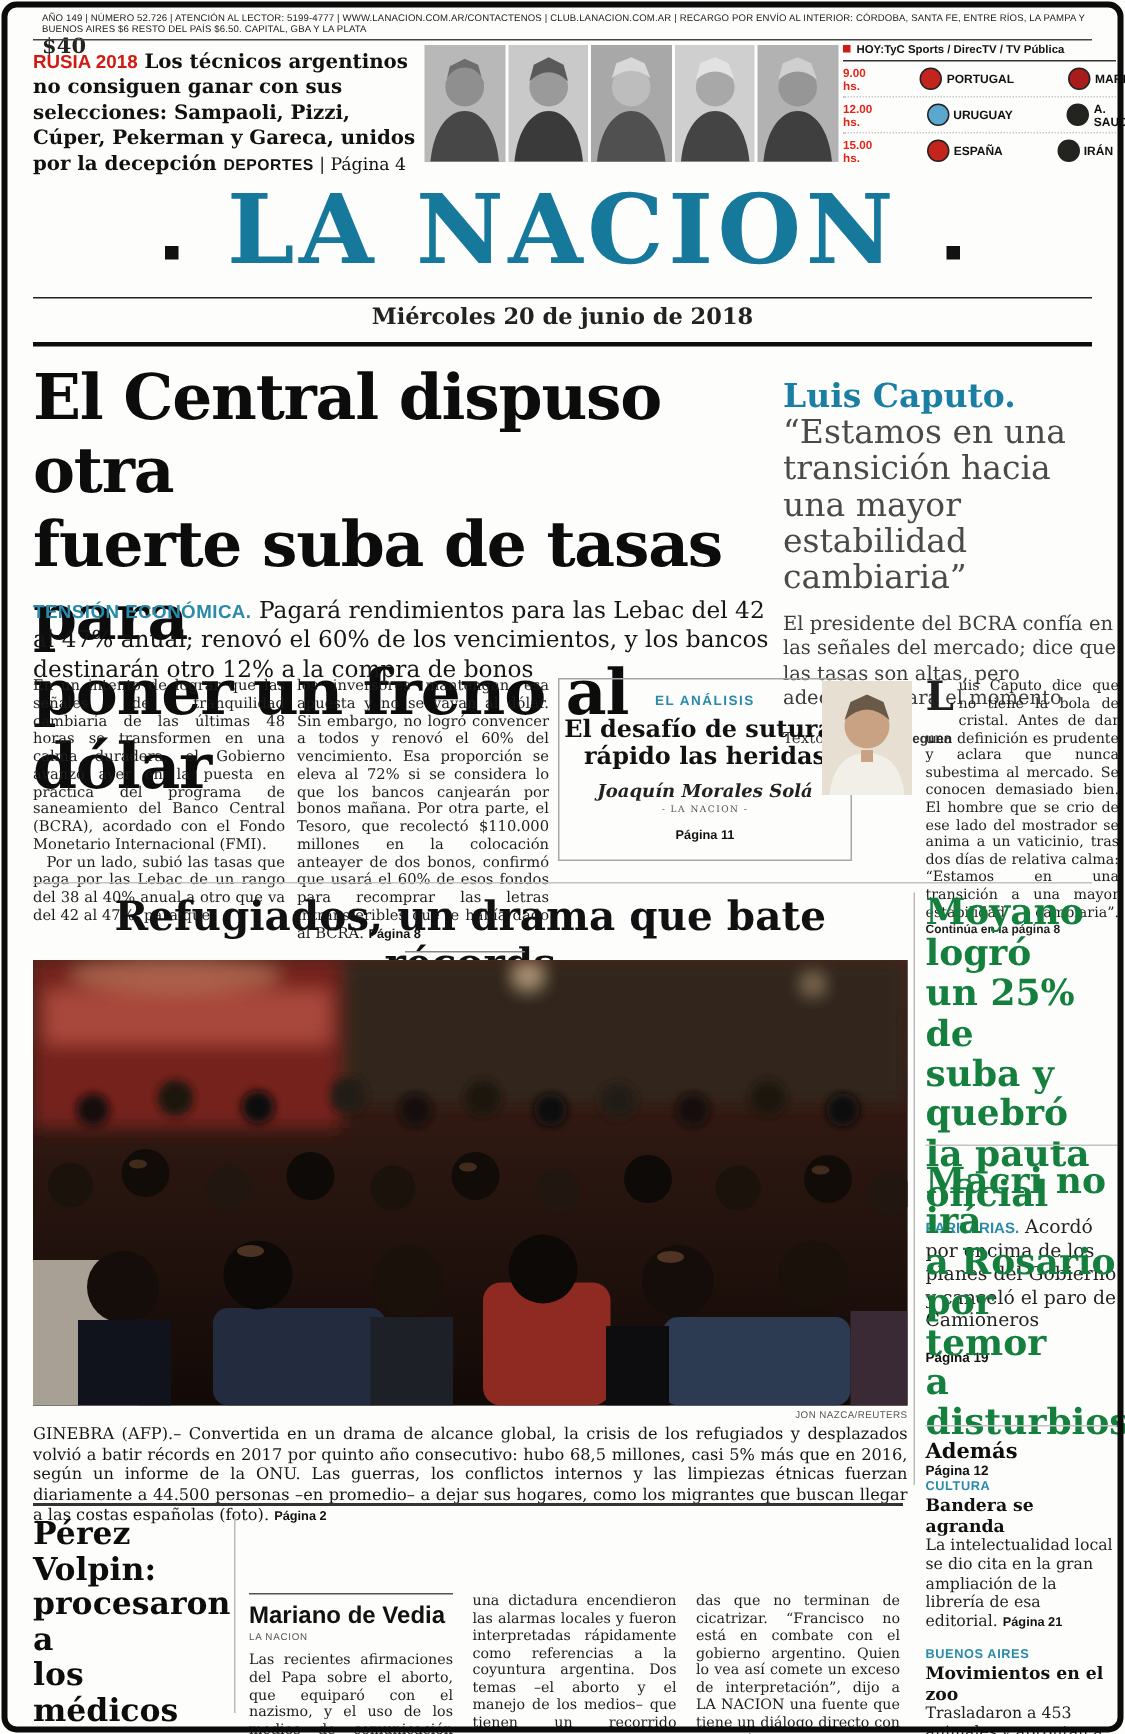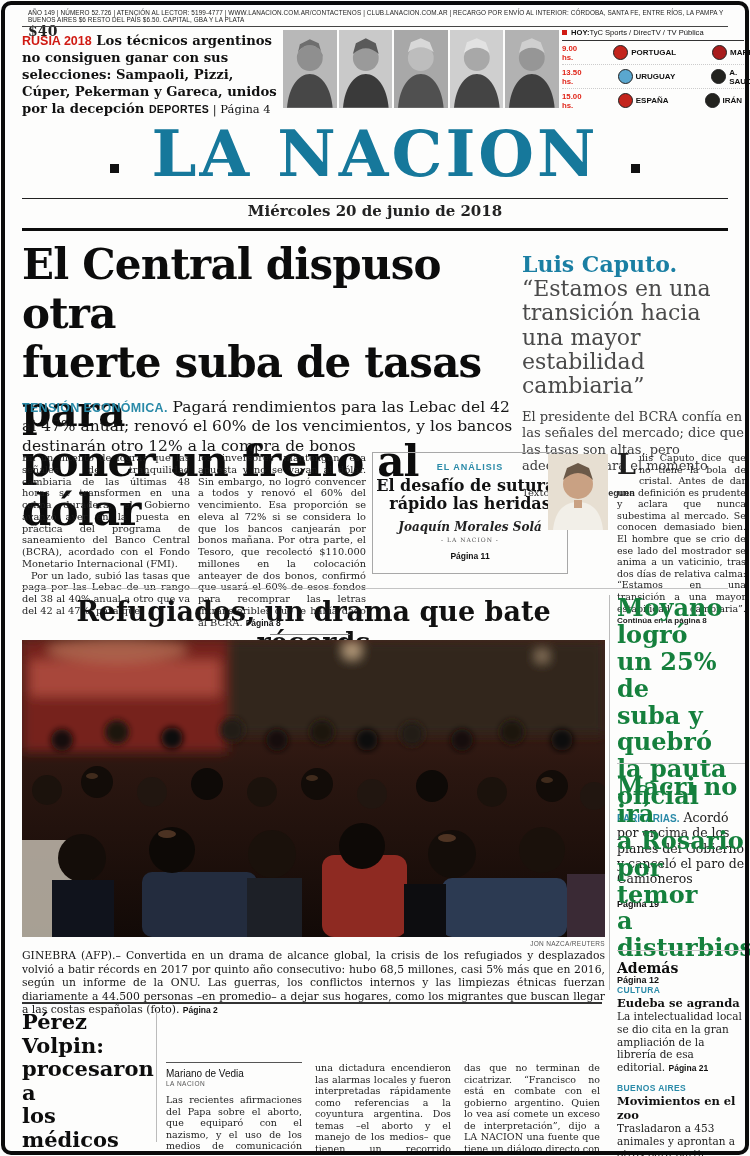--- a/index.html
+++ b/index.html
@@ -22,21 +22,21 @@
 
   .teaser{left:22px;top:33px;width:258px;font-size:13.2px;font-weight:bold;line-height:1.28;color:#111;}
   .teaser .red{color:#d01a12;font-family:"Liberation Sans",sans-serif;font-size:12.5px;}
   .teaser .sect{font-family:"Liberation Sans",sans-serif;font-size:10.5px;letter-spacing:.3px;}
   .teaser .pg{font-weight:normal;font-size:11.5px;}
 
   .coaches{left:283px;top:30px;width:276px;height:78px;display:flex;gap:2px;}
   .coach{flex:1;position:relative;overflow:hidden;}
 
   .tvbox{left:562px;top:28px;width:182px;height:86px;font-family:"Liberation Sans",sans-serif;}
-  .tvhead{display:flex;align-items:center;font-size:7.6px;color:#111;border-bottom:1px solid #333;padding-bottom:3px;}
+  .tvhead{display:flex;align-items:center;font-size:7.6px;color:#111;border-bottom:1px solid #333;padding-bottom:3px;font-weight:bold;}
   .tvbullet{width:5px;height:5px;background:#d01a12;margin-right:4px;}
   .tvrow{display:flex;align-items:center;height:23px;border-bottom:1px dotted #ccc;gap:36px;}
   .tvtime{width:36px;color:#e02418;font-weight:bold;font-size:7.8px;}
   .tvteam{display:flex;align-items:center;width:72px;}
   .jersey{width:13px;height:13px;border-radius:50%;border:1px solid #222;margin-right:3px;flex:none;}
   .tvname{font-weight:bold;font-size:8px;color:#111;}
 
   .masthead{left:0;top:120px;width:750px;text-align:center;font-weight:bold;font-size:64px;letter-spacing:3px;color:#16789b;line-height:1.05;}
   .mast-sq{width:9px;height:9px;background:#111;top:164px;}
   .daterule{left:22px;top:198px;width:706px;background:#222;}
@@ -91,21 +91,21 @@
   .volpin{left:22px;top:1010px;width:132px;}
   .volpin-h{font-size:21px;font-weight:bold;line-height:1.12;color:#0d0d0d;}
 
   .fr{left:166px;top:1006px;width:436px;}
   .fr-h{font-size:27px;color:#555;}
   .fr-h .lead{font-weight:bold;color:#0d0d0d;}
   .fr-deck{margin-top:5px;font-size:13.5px;color:#2e2e2e;}
   .fr-cols{position:absolute;left:166px;top:1062px;width:436px;display:flex;gap:13px;}
   .fr-col{width:136px;font-size:9.5px;line-height:1.22;color:#1d1d1d;}
   .byrule{height:1px;background:#555;margin-bottom:5px;}
-  .by-name{font-family:"Liberation Sans",sans-serif;font-weight:normal;font-size:10px;color:#111;}
+  .by-name{font-family:"Liberation Sans",sans-serif;font-weight:bold;font-size:16px;color:#111;}
   .by-org{font-family:"Liberation Sans",sans-serif;font-size:6.5px;color:#555;letter-spacing:.5px;margin-bottom:6px;}
   .cont{font-family:Liberation Sans, sans-serif;font-weight:bold;font-size:8px;}
 </style>
 </head>
 <body>
 
 <div class="page">
   <div class="frame"></div>
 
   <div class="abs topbar sans">
@@ -167,21 +167,21 @@
       <span class="tvteam">
           <span class="jersey" style="background: rgb(195, 36, 28);"></span>
           <span class="tvname">PORTUGAL</span>
         </span>
       <span class="tvteam">
           <span class="jersey" style="background: rgb(168, 28, 28);"></span>
           <span class="tvname">MARRUECOS</span>
         </span>
     </div>
     <div class="tvrow">
-      <span class="tvtime">13.50 hs.</span>
+      <span class="tvtime">12.00 hs.</span>
       <span class="tvteam">
           <span class="jersey" style="background: rgb(90, 167, 207);"></span>
           <span class="tvname">URUGUAY</span>
         </span>
       <span class="tvteam">
           <span class="jersey" style="background: rgb(35, 35, 31);"></span>
           <span class="tvname">A. SAUDITA</span>
         </span>
     </div>
     <div class="tvrow" style="border-bottom:none">
@@ -350,21 +350,21 @@
 por temor
 a disturbios</div>
     <div class="side-page">Página 12</div>
   </div>
   <div class="hrule" style="left:617px;top:950px;width:128px;background:#c4c4c4"></div>
 
   <div class="abs side" style="top:960px">
     <div class="ademas-title">Además</div>
     <div class="ad-item">
       <div class="ad-sec">CULTURA</div>
-      <div class="ad-t">Eudeba se agranda</div>
+      <div class="ad-t">Bandera se agranda</div>
       <div class="ad-x"><span>La intelectualidad local se dio cita en la gran ampliación de la librería de esa editorial. </span><span class="pagebold">Página 21</span></div>
     </div>
     <div class="ad-item">
       <div class="ad-sec">BUENOS AIRES</div>
       <div class="ad-t">Movimientos en el zoo</div>
       <div class="ad-x"><span>Trasladaron a 453 animales y aprontan a otros para partir; avanza el ecoparque. </span></div>
     </div>
 
   </div>
 

